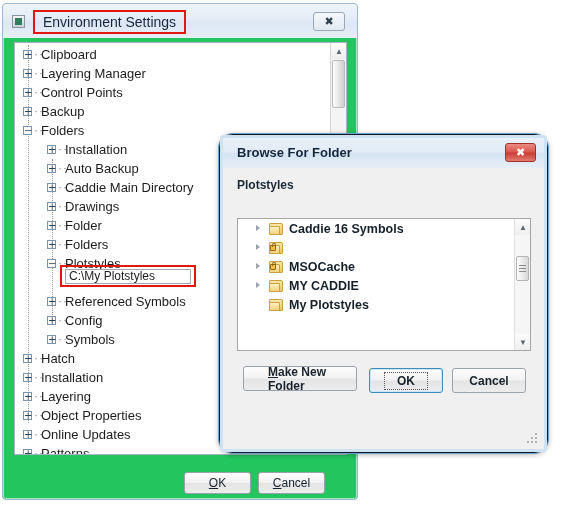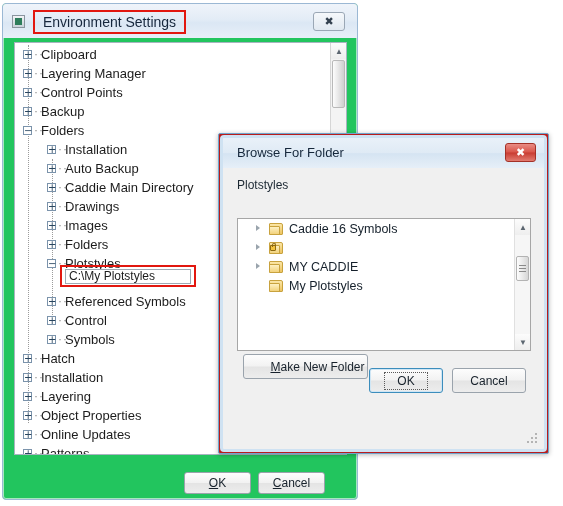--- a/index.html
+++ b/index.html
@@ -98,25 +98,26 @@
     border:1px solid #9aa3ac;border-radius:3px;box-sizing:border-box;
     font-size:12px;color:#18222c;display:flex;align-items:center;justify-content:center;
   }
   #env-ok{position:absolute;left:181px;top:468px;width:67px;height:22px;}
   #env-cancel{position:absolute;left:255px;top:468px;width:67px;height:22px;}
   .uline{text-decoration:underline;}
 
   
   #browse-window{
     position:absolute;left:218px;top:133px;width:331px;height:321px;
-    background:#b91c1c;
+    background:#0f172a;
     border:1px solid #6fa4cc;
-    border-radius:2px;
+    border-radius:15px;
     box-sizing:border-box;
     box-shadow:0 1px 5px rgba(0,0,0,.28);
+    font-weight:bold;
   }
   #browse-frame{
     position:absolute;left:1px;top:1px;right:1px;bottom:1px;
     border:3px solid #cfe2f2;border-radius:4px;box-sizing:border-box;
     background:#f0f0f0;
   }
   #browse-titlebar{
     position:absolute;left:0;top:0;right:0;height:30px;
     background:linear-gradient(to bottom,#e9f1f9 0%,#dfeaf5 50%,#d5e4f2 52%,#e6eff8 100%);
     border-radius:2px 2px 0 0;
@@ -159,21 +160,21 @@
   }
   #browse-sb-thumb{position:absolute;left:1px;top:37px;width:13px;height:25px;
     background:linear-gradient(to right,#fdfdfd,#eaeaea,#d6d6d6);
     border:1px solid #b3b3b3;border-radius:2px;box-sizing:border-box;
     display:flex;align-items:center;justify-content:center;}
   #browse-sb-thumb i{display:block;width:7px;height:5px;
     border-top:1px solid #8a8a8a;border-bottom:1px solid #8a8a8a;
     background:linear-gradient(to bottom,transparent 40%,#8a8a8a 40%,#8a8a8a 60%,transparent 60%);}
   .sb-arrow-d{position:absolute;bottom:0;left:0;}
 
-  #mk-new{position:absolute;left:20px;top:216px;width:125px;height:25px;padding-left:24px;}
+  #mk-new{position:absolute;left:20px;top:228px;width:114px;height:25px;padding-left:24px;}
   #browse-ok{position:absolute;left:146px;top:230px;width:74px;height:25px;
     border:1px solid #3c8dbc;border-radius:3px;
     box-shadow:0 0 0 1px #cfe6f5 inset;}
   #browse-ok .dotted{border:1px dotted #5a5a5a;padding:1px 12px;}
   #browse-cancel{position:absolute;left:229px;top:230px;width:74px;height:25px;}
   #resize-grip{position:absolute;right:5px;bottom:4px;width:12px;height:12px;}
   #resize-grip i{position:absolute;width:2px;height:2px;background:#b4b4b4;}
 </style>
 </head>
 <body>
@@ -197,26 +198,26 @@
     <div id="env-tree">
         <div class="tnode lvl1"><span class="exp">+</span><span class="dots">··</span><span class="lbl">Clipboard</span></div>
         <div class="tnode lvl1"><span class="exp">+</span><span class="dots">··</span><span class="lbl">Layering Manager</span></div>
         <div class="tnode lvl1"><span class="exp">+</span><span class="dots">··</span><span class="lbl">Control Points</span></div>
         <div class="tnode lvl1"><span class="exp">+</span><span class="dots">··</span><span class="lbl">Backup</span></div>
         <div class="tnode lvl1"><span class="exp">−</span><span class="dots">··</span><span class="lbl">Folders</span></div>
         <div class="tnode lvl2"><span class="exp">+</span><span class="dots">··</span><span class="lbl">Installation</span></div>
         <div class="tnode lvl2"><span class="exp">+</span><span class="dots">··</span><span class="lbl">Auto Backup</span></div>
         <div class="tnode lvl2"><span class="exp">+</span><span class="dots">··</span><span class="lbl">Caddie Main Directory</span></div>
         <div class="tnode lvl2"><span class="exp">+</span><span class="dots">··</span><span class="lbl">Drawings</span></div>
-        <div class="tnode lvl2"><span class="exp">+</span><span class="dots">··</span><span class="lbl">Images</span></div>
+        <div class="tnode lvl2"><span class="exp">+</span><span class="dots">··</span><span class="lbl">Folder</span></div>
         <div class="tnode lvl2"><span class="exp">+</span><span class="dots">··</span><span class="lbl">Folders</span></div>
         <div class="tnode lvl2"><span class="exp">−</span><span class="dots">··</span><span class="lbl">Plotstyles</span></div>
         <div class="tnode lvl3"><span class="lbl"></span></div>
         <div class="tnode lvl2"><span class="exp">+</span><span class="dots">··</span><span class="lbl">Referenced Symbols</span></div>
-        <div class="tnode lvl2"><span class="exp">+</span><span class="dots">··</span><span class="lbl">Control</span></div>
+        <div class="tnode lvl2"><span class="exp">+</span><span class="dots">··</span><span class="lbl">Config</span></div>
         <div class="tnode lvl2"><span class="exp">+</span><span class="dots">··</span><span class="lbl">Symbols</span></div>
         <div class="tnode lvl1"><span class="exp">+</span><span class="dots">··</span><span class="lbl">Hatch</span></div>
         <div class="tnode lvl1"><span class="exp">+</span><span class="dots">··</span><span class="lbl">Installation</span></div>
         <div class="tnode lvl1"><span class="exp">+</span><span class="dots">··</span><span class="lbl">Layering</span></div>
         <div class="tnode lvl1"><span class="exp">+</span><span class="dots">··</span><span class="lbl">Object Properties</span></div>
         <div class="tnode lvl1"><span class="exp">+</span><span class="dots">··</span><span class="lbl">Online Updates</span></div>
         <div class="tnode lvl1"><span class="exp">+</span><span class="dots">··</span><span class="lbl">Patterns</span></div>
       </div>
 
     <div class="path-hl"></div>
@@ -243,20 +244,21 @@
     <span id="browse-title">Browse For Folder</span>
     <div id="browse-close">✖</div>
   </div>
 
   <div id="browse-sub">Plotstyles</div>
 
   <div id="browse-list">
     <div id="browse-items">
           <div class="fitem"><span class="fchev"></span><span class="ficon"><span class="back"></span><span class="front"></span></span><span class="fname">Caddie 16 Symbols</span></div>
           <div class="fitem"><span class="fchev"></span><span class="ficon"><span class="back"></span><span class="front"></span><span class="lock"></span></span></div>
+          <div class="fitem"><span class="fchev"></span><span class="ficon"><span class="back"></span><span class="front"></span><span class="lock"></span></span><span class="fname">MSOCache</span></div>
           <div class="fitem"><span class="fchev"></span><span class="ficon"><span class="back"></span><span class="front"></span></span><span class="fname">MY CADDIE</span></div>
           <div class="fitem"><span class="ficon"><span class="back"></span><span class="front"></span></span><span class="fname">My Plotstyles</span></div>
         </div>
 
     <div id="browse-scroll">
       <div class="sb-arrow">▲</div>
       <div id="browse-sb-thumb">
             <i></i>
           </div>
       <div class="sb-arrow sb-arrow-d">▼</div>

